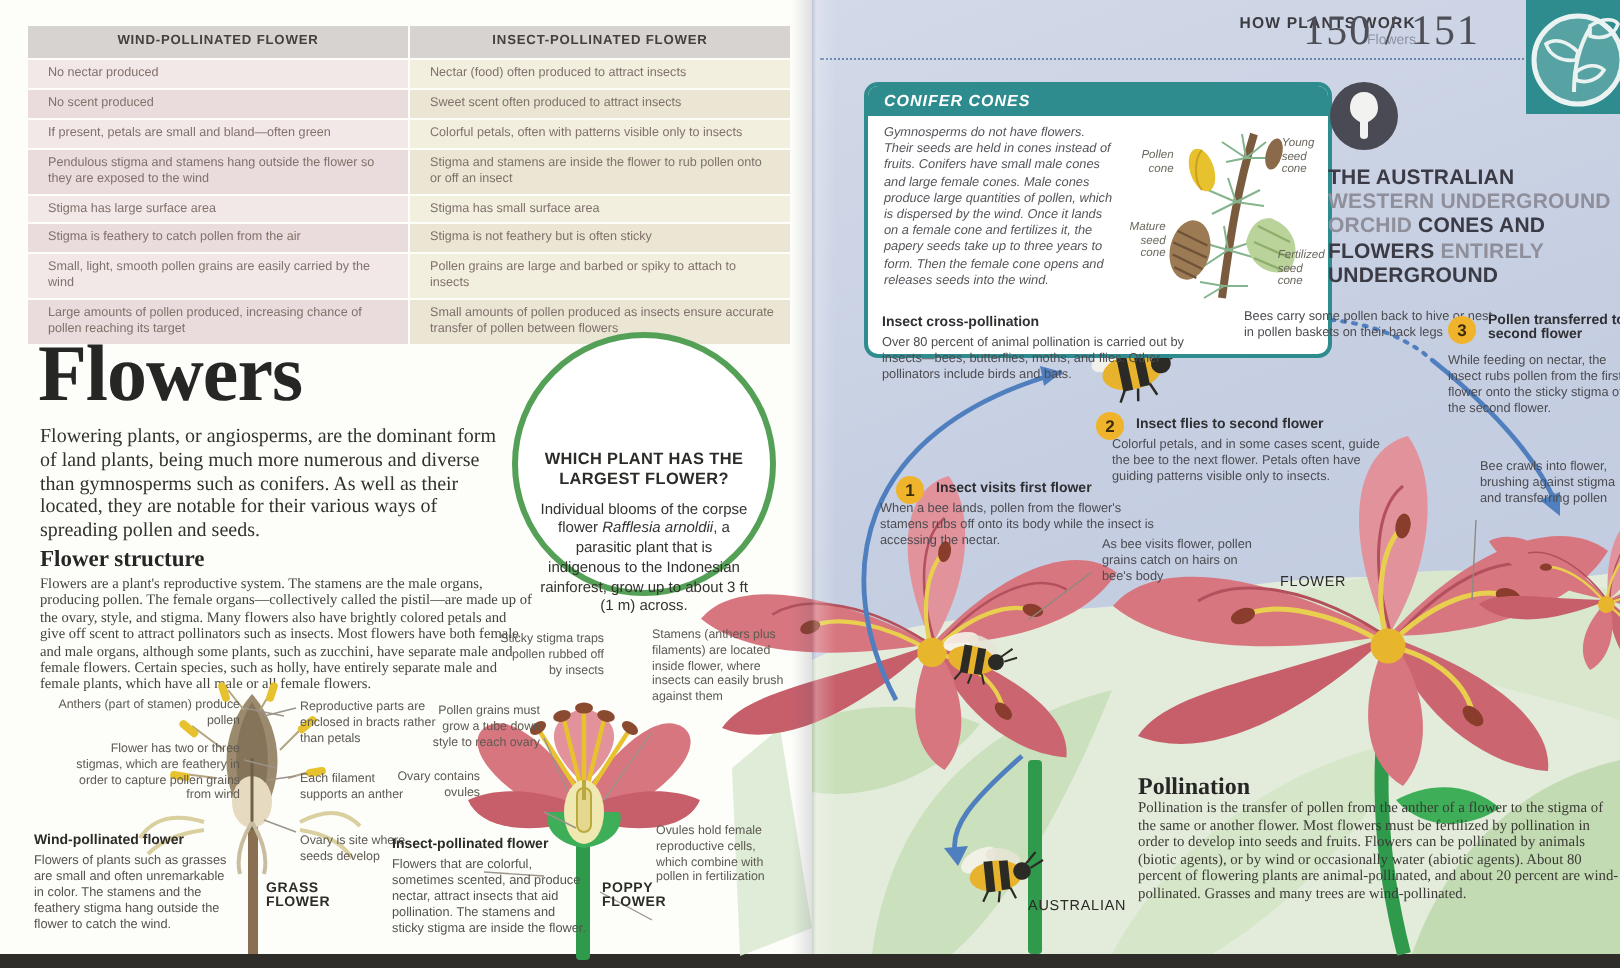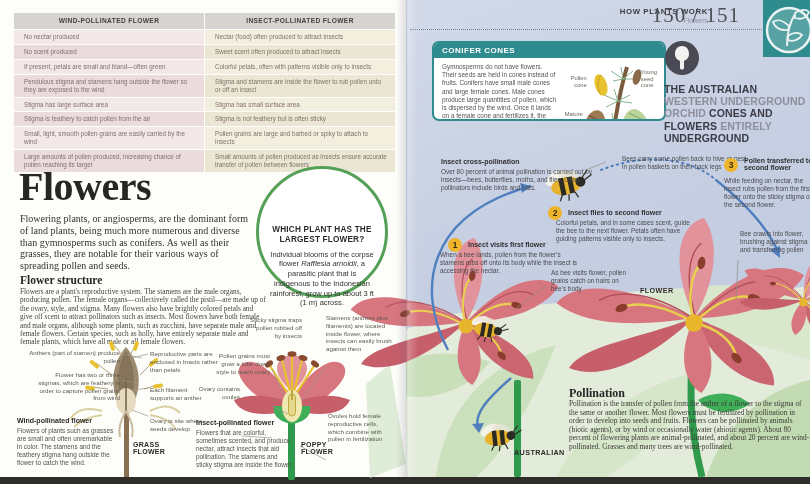--- a/index.html
+++ b/index.html
@@ -48,39 +48,39 @@
   #rp-header { position:absolute; left:0; top:0; width:404px; height:31px; }
   #rp-header .rule { position:absolute; left:4px; top:29px; width:352px; border-top:1.5px dotted #6a84ad; }
   #running-head { position:absolute; right:102px; top:7px; text-align:right; }
   #running-head .t1 { font-size:7.8px; font-weight:bold; color:#3c3c40; letter-spacing:.6px; }
   #running-head .t2 { font-size:7px; color:#8d93a4; margin-top:1px; }
   #folio { position:absolute; right:70px; top:3px; font-family:"Liberation Serif",serif;
            font-size:21px; color:#4e4e56; letter-spacing:1px; }
   #logo-box { position:absolute; right:0; top:0; width:47px; height:57px; background:#2e8b8e; z-index:8; }
 
   
-  #conifer-box { position:absolute; left:26px; top:41px; width:234px; height:80px; background:#fff;
-                 border:2px solid #2e8b8e; border-radius:7px; overflow:hidden; z-index:5; }
+  #conifer-box { position:absolute; left:26px; top:41px; width:234px; height:138px; background:#fff;
+                 border:2px solid #2e8b8e; border-radius:7px; overflow:hidden; z-index:5;font-style:italic; }
   #conifer-box .bar { background:#2e8b8e; color:#fff; font-weight:bold; font-size:8px; letter-spacing:.5px;
                       padding:3px 8px; }
   #conifer-box .body { display:flex; padding:5px 6px 2px 8px; }
   #conifer-box .txt { width:118px; font-size:6.4px; line-height:1.28; color:#54555a; }
   .cone-label { position:absolute; font-size:5.8px; line-height:1.15; color:#6b675d; }
 
   
   #side-fact { position:absolute; left:258px; top:40px; width:146px; z-index:5; }
   #side-fact .txt { margin-top:7px; font-size:10.5px; font-weight:bold; line-height:1.16; letter-spacing:.1px; }
   #side-fact .s { color:#3b3b46; } #side-fact .m { color:#8f8f9c; }
 
   
   .cyc-head { position:absolute; font-size:7px; font-weight:bold; color:#2f2f33; z-index:6; }
   .cyc-body { position:absolute; font-size:6.4px; line-height:1.25; color:#4b4b50; z-index:6; }
   .step-num { position:absolute; width:14px; height:14px; border-radius:50%; background:#f0b42c; color:#3c2e07;
               font-size:8.5px; font-weight:bold; text-align:center; line-height:14px; z-index:6; }
-  .tag-label { position:absolute; font-size:7.2px; font-weight:bold; color:#2c2b28; letter-spacing:.4px; z-index:6;padding-left:20px; }
+  .tag-label { position:absolute; font-size:7.2px; font-weight:normal; color:#2c2b28; letter-spacing:.4px; z-index:6;padding-left:20px; }
 
   
   #poll-head { position:absolute; left:163px; top:386px; font-family:"Liberation Serif",serif;
                font-weight:bold; font-size:12px; color:#262624; z-index:6; }
   #poll-body { position:absolute; left:163px; top:400px; width:242px; font-family:"Liberation Serif",serif;
                font-size:7.4px; line-height:1.16; color:#3b3a36; z-index:6; }
 
   svg { position:absolute; overflow:visible; }
   .art { z-index:2; }
 </style>
@@ -106,21 +106,21 @@
       <div class="tcell bug-a">Stigma has small surface area</div>
       <div class="tcell wind-b">Stigma is feathery to catch pollen from the air</div>
       <div class="tcell bug-b">Stigma is not feathery but is often sticky</div>
       <div class="tcell wind-a">Small, light, smooth pollen grains are easily carried by the wind</div>
       <div class="tcell bug-a">Pollen grains are large and barbed or spiky to attach to insects</div>
       <div class="tcell wind-b">Large amounts of pollen produced, increasing chance of pollen reaching its target</div>
       <div class="tcell bug-b">Small amounts of pollen produced as insects ensure accurate transfer of pollen between flowers</div>
     </div>
 
     <h1 id="page-title">Flowers</h1>
-    <p id="intro">Flowering plants, or angiosperms, are the dominant form of land plants, being much more numerous and diverse than gymnosperms such as conifers. As well as their grasses, they are notable for their various ways of spreading pollen and seeds.</p>
+    <p id="intro">Flowering plants, or angiosperms, are the dominant form of land plants, being much more numerous and diverse than gymnosperms such as conifers. As well as their located, they are notable for their various ways of spreading pollen and seeds.</p>
 
     <div id="fact-circle">
       <h3>WHICH PLANT HAS THE LARGEST FLOWER?</h3>
       <p><span>Individual blooms of the corpse flower </span><i>Rafflesia arnoldii</i><span>, a parasitic plant that is indigenous to the Indonesian rainforest, grow up to about 3 ft (1 m) across.</span></p>
     </div>
 
     <h2 id="struct-head">Flower structure</h2>
     <p id="struct-body">Flowers are a plant's reproductive system. The stamens are the male organs, producing pollen. The female organs—collectively called the pistil—are made up of the ovary, style, and stigma. Many flowers also have brightly colored petals and give off scent to attract pollinators such as insects. Most flowers have both female and male organs, although some plants, such as zucchini, have separate male and female flowers. Certain species, such as holly, have entirely separate male and female plants, which have all male or all female flowers.</p>
 
     <svg class="art" width="130" height="132" viewBox="0 0 130 132" style="left:62px; top:345px;">

